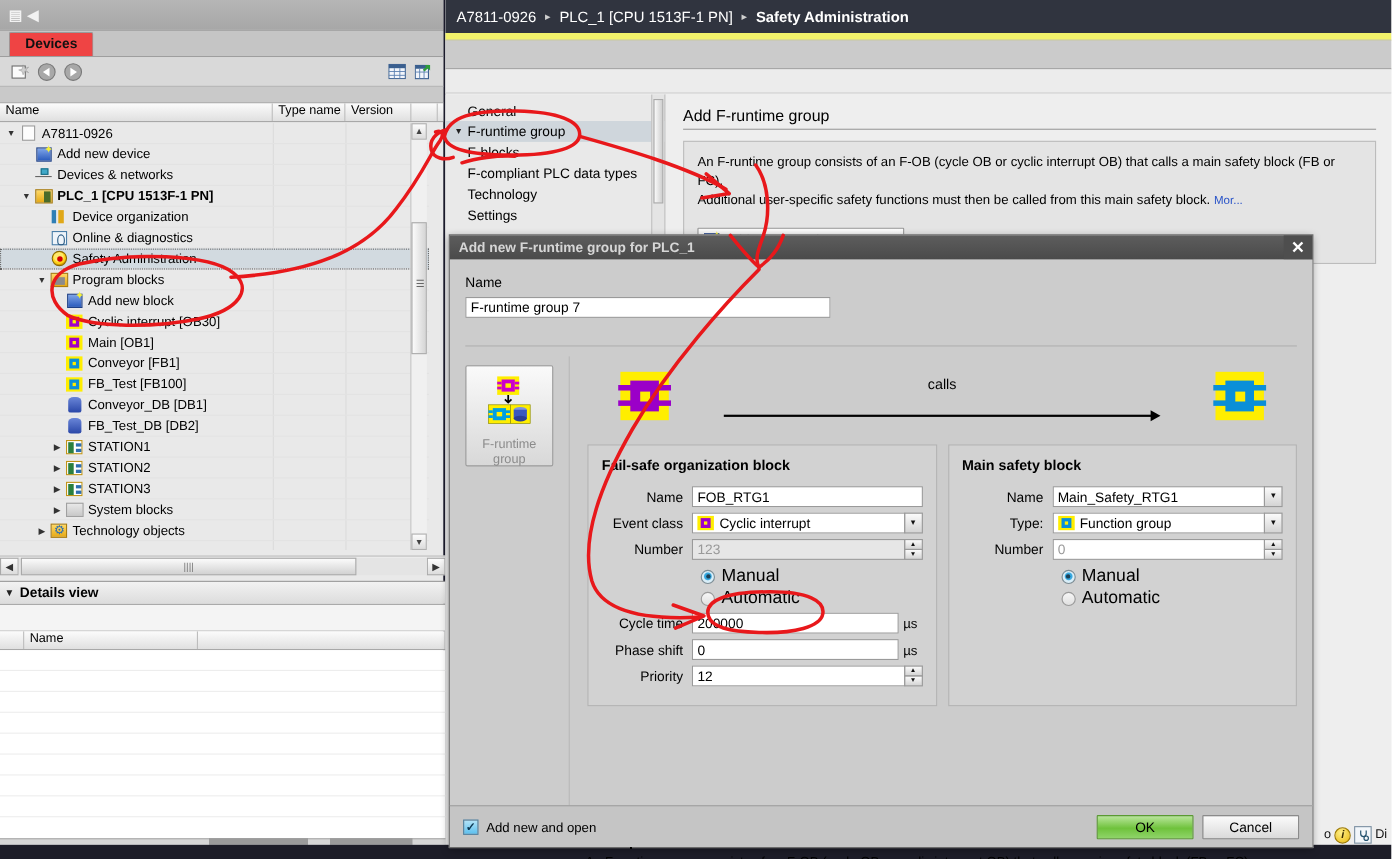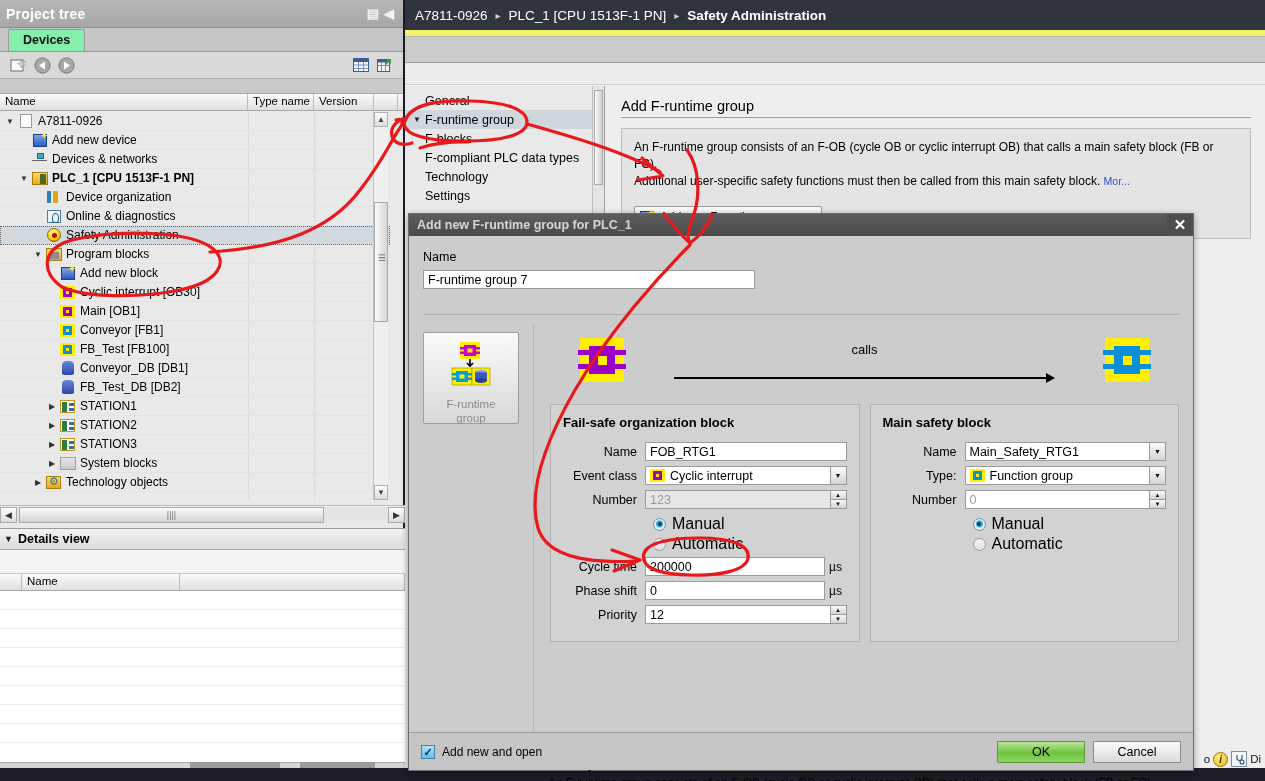--- a/index.html
+++ b/index.html
@@ -25,21 +25,21 @@
     border-bottom: 1px solid #8d8d8d;
   }
   .pt-titlebar .t { flex: 1; letter-spacing: .2px; }
   .pt-ico { width: 16px; text-align: center; color: #f2f2f2; font-size: 13px; }
 
   .pt-tabs {
     height: 24px; background: #c5c5c5; display: flex; align-items: flex-end;
     border-bottom: 1px solid #9a9a9a; padding-left: 8px;
   }
   .pt-tab {
-    background: #86efac; border: 1px solid #9a9a9a; border-bottom: none;
+    background: #ef4444; border: 1px solid #9a9a9a; border-bottom: none;
     padding: 3px 14px 4px 14px; font-weight: bold; font-size: 12.5px; color: #111;
     border-radius: 2px 2px 0 0;
   }
 
   .pt-toolbar {
     height: 27px; background: #d9d9d9; display: flex; align-items: center;
     padding: 0 6px; border-bottom: 1px solid #b3b3b3;
   }
   .tb-spacer { flex: 1; }
   .tb-btn { width: 24px; height: 21px; display:flex; align-items:center; justify-content:center; }
@@ -149,21 +149,21 @@
   .dlg-sep { position:absolute; left:14px; right:14px; top:78px; border-top:1px solid #b0b0b0;}
 
   .lbl-name { font-size:12.5px; margin-bottom:6px; }
   .name-input {
     width: 332px; height: 19px; background:#fff; border:1px solid #9a9a9a;
     font-size:12.5px; padding: 1px 4px; color:#000; display:flex; align-items:center;
   }
 
   .dlg-main { position:absolute; left:14px; top:88px; right:14px; bottom:0; display:flex; }
   .side-tile {
-    width: 96px; margin-top: 8px; height: 92px;
+    width: 80px; margin-top: 8px; height: 92px;
     background: linear-gradient(#fafafa,#d8d8d8); border:1px solid #9d9d9d;
     display:flex; flex-direction:column; align-items:center; padding-top:9px;
     border-radius:2px;
   }
   .side-tile .cap { font-size:11.5px; color:#8b8b8b; text-align:center; line-height:14px; margin-top:6px;}
   .dlg-right { flex:1; border-left:1px solid #b8b8b8; margin-left:14px; padding-left:16px; position:relative;}
 
   .flowrow { display:flex; align-items:center; height: 76px; }
   .flow-gap1 { width: 104px; }
   .flow-arrow { flex:1; display:flex; flex-direction:column; align-items:center; justify-content:center; padding: 0 20px;}
@@ -268,21 +268,20 @@
   .ico-proj { width:12px;height:14px; background:#fdfdfd; border:1px solid #9a9a9a; display:inline-block;}
 </style>
 </head>
 <body>
 
 <div id="root">
 
   <div id="project-tree">
 
     <div class="pt-titlebar">
-      <div class="t">Project tree</div>
       <div class="pt-ico">▤</div>
       <div class="pt-ico">◀</div>
     </div>
 
     <div class="pt-tabs">
       <div class="pt-tab">Devices</div>
     </div>
 
     <div class="pt-toolbar">
       <div class="tb-btn">

